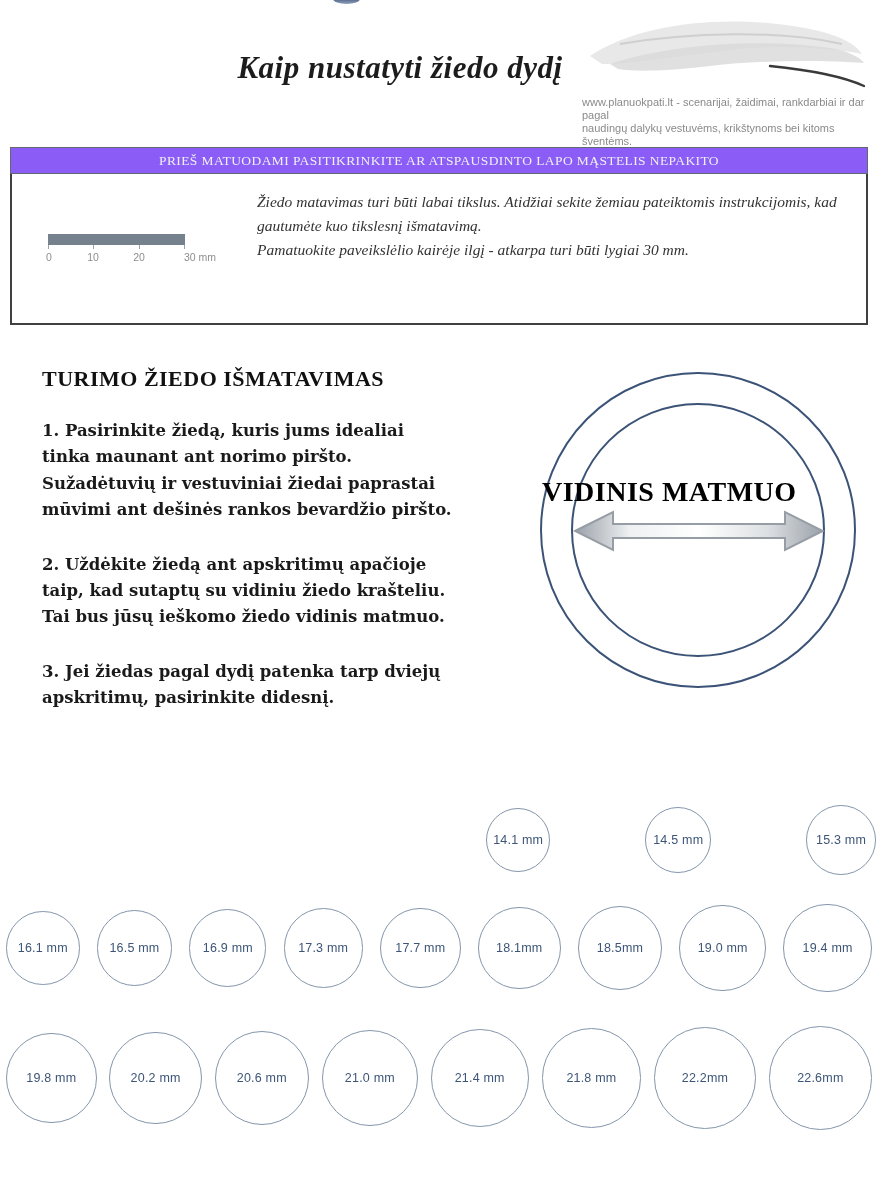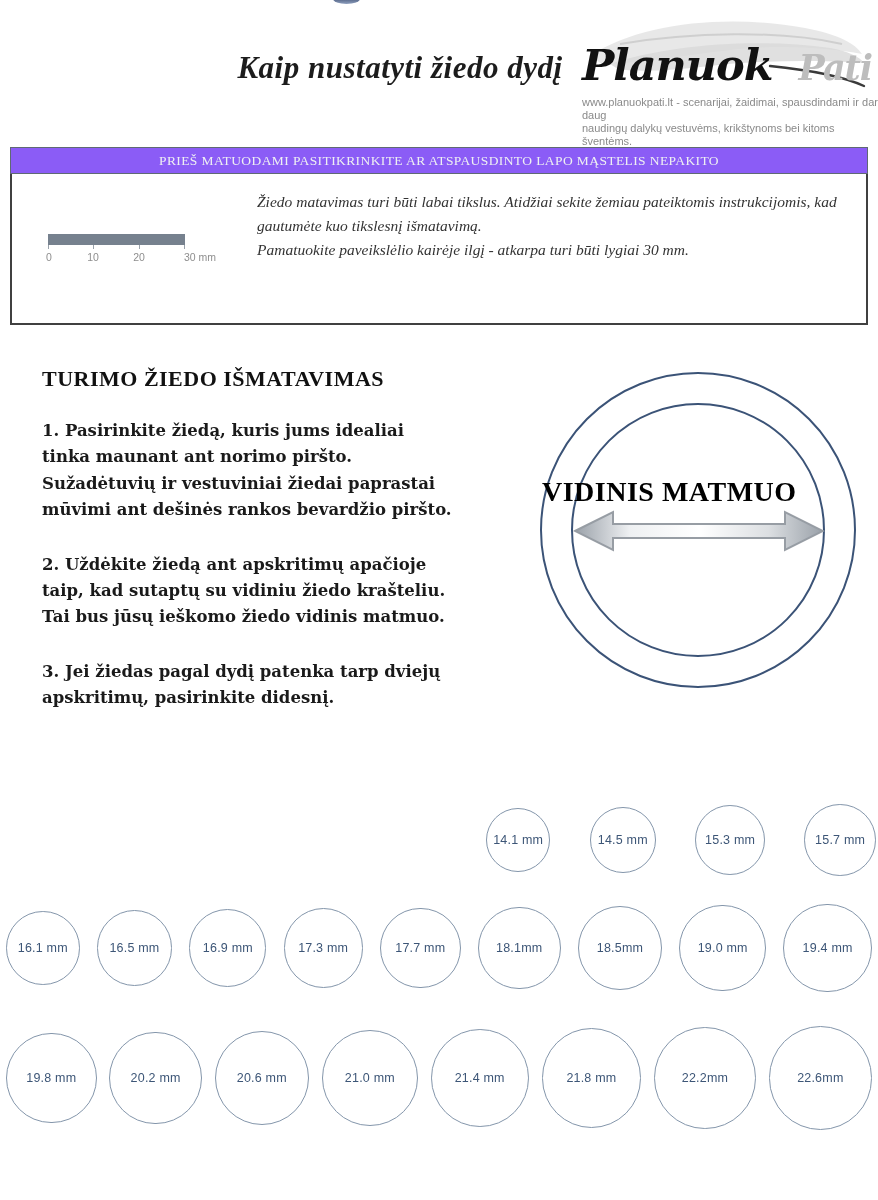--- a/index.html
+++ b/index.html
@@ -182,25 +182,22 @@
 
   <h1 class="page-title">Kaip nustatyti žiedo dydį</h1>
 
   <div class="logo">
     <svg class="feather" width="296" height="90" viewBox="0 0 296 90">
       <path d="M10 42 C 60 8, 150 0, 225 14 C 258 20, 276 30, 282 40 C 250 34, 200 30, 150 36 C 100 42, 50 50, 22 50 Z" fill="#e6e6e6" opacity="0.9"></path>
       <path d="M30 50 C 90 30, 180 24, 250 34 C 268 37, 280 43, 284 49 C 240 46, 180 46, 130 52 C 90 57, 55 58, 38 55 Z" fill="#d8d8d8" opacity="0.8"></path>
       <path d="M40 30 C 110 18, 200 16, 262 30" fill="none" stroke="#cfcfcf" stroke-width="2"></path>
       <path d="M190 52 C 230 56, 262 62, 284 72" fill="none" stroke="#3a3a3a" stroke-width="2.4" stroke-linecap="round"></path>
     </svg>
-    <div class="brand-line">
-      <span class="brand-primary">Planuok</span><span class="brand-secondary">Pati</span>
-    </div>
     <div class="tagline">
-      <div>www.planuokpati.lt - scenarijai, žaidimai, spausdindami ir dar daug</div>
+      <div>www.planuokpati.lt - scenarijai, žaidimai, rankdarbiai ir dar pagal</div>
       <div>naudingų dalykų vestuvėms, krikštynoms bei kitoms šventėms.</div>
       <div>Viskas NEMOKAMA. Apsilankyk!</div>
     </div>
   </div>
 
   <div class="banner">PRIEŠ MATUODAMI PASITIKRINKITE AR ATSPAUSDINTO LAPO MĄSTELIS NEPAKITO</div>
 
   <div class="scale-box">
     <div class="ruler">
       <div class="ruler-bar"></div>
@@ -251,23 +248,20 @@
   <div class="circle-row row-0">
       <div class="size-circle" style="width: 64.4px; height: 64.4px;">
         <span>14.1 mm</span>
       </div>
       <div class="size-circle" style="width: 66.3px; height: 66.3px;">
         <span>14.5 mm</span>
       </div>
       <div class="size-circle" style="width: 69.9px; height: 69.9px;">
         <span>15.3 mm</span>
       </div>
-      <div class="size-circle" style="width: 71.7px; height: 71.7px;">
-        <span>15.7 mm</span>
-      </div>
     </div>
   <div class="circle-row row-1">
       <div class="size-circle" style="width: 73.6px; height: 73.6px;">
         <span>16.1 mm</span>
       </div>
       <div class="size-circle" style="width: 75.4px; height: 75.4px;">
         <span>16.5 mm</span>
       </div>
       <div class="size-circle" style="width: 77.2px; height: 77.2px;">
         <span>16.9 mm</span>

